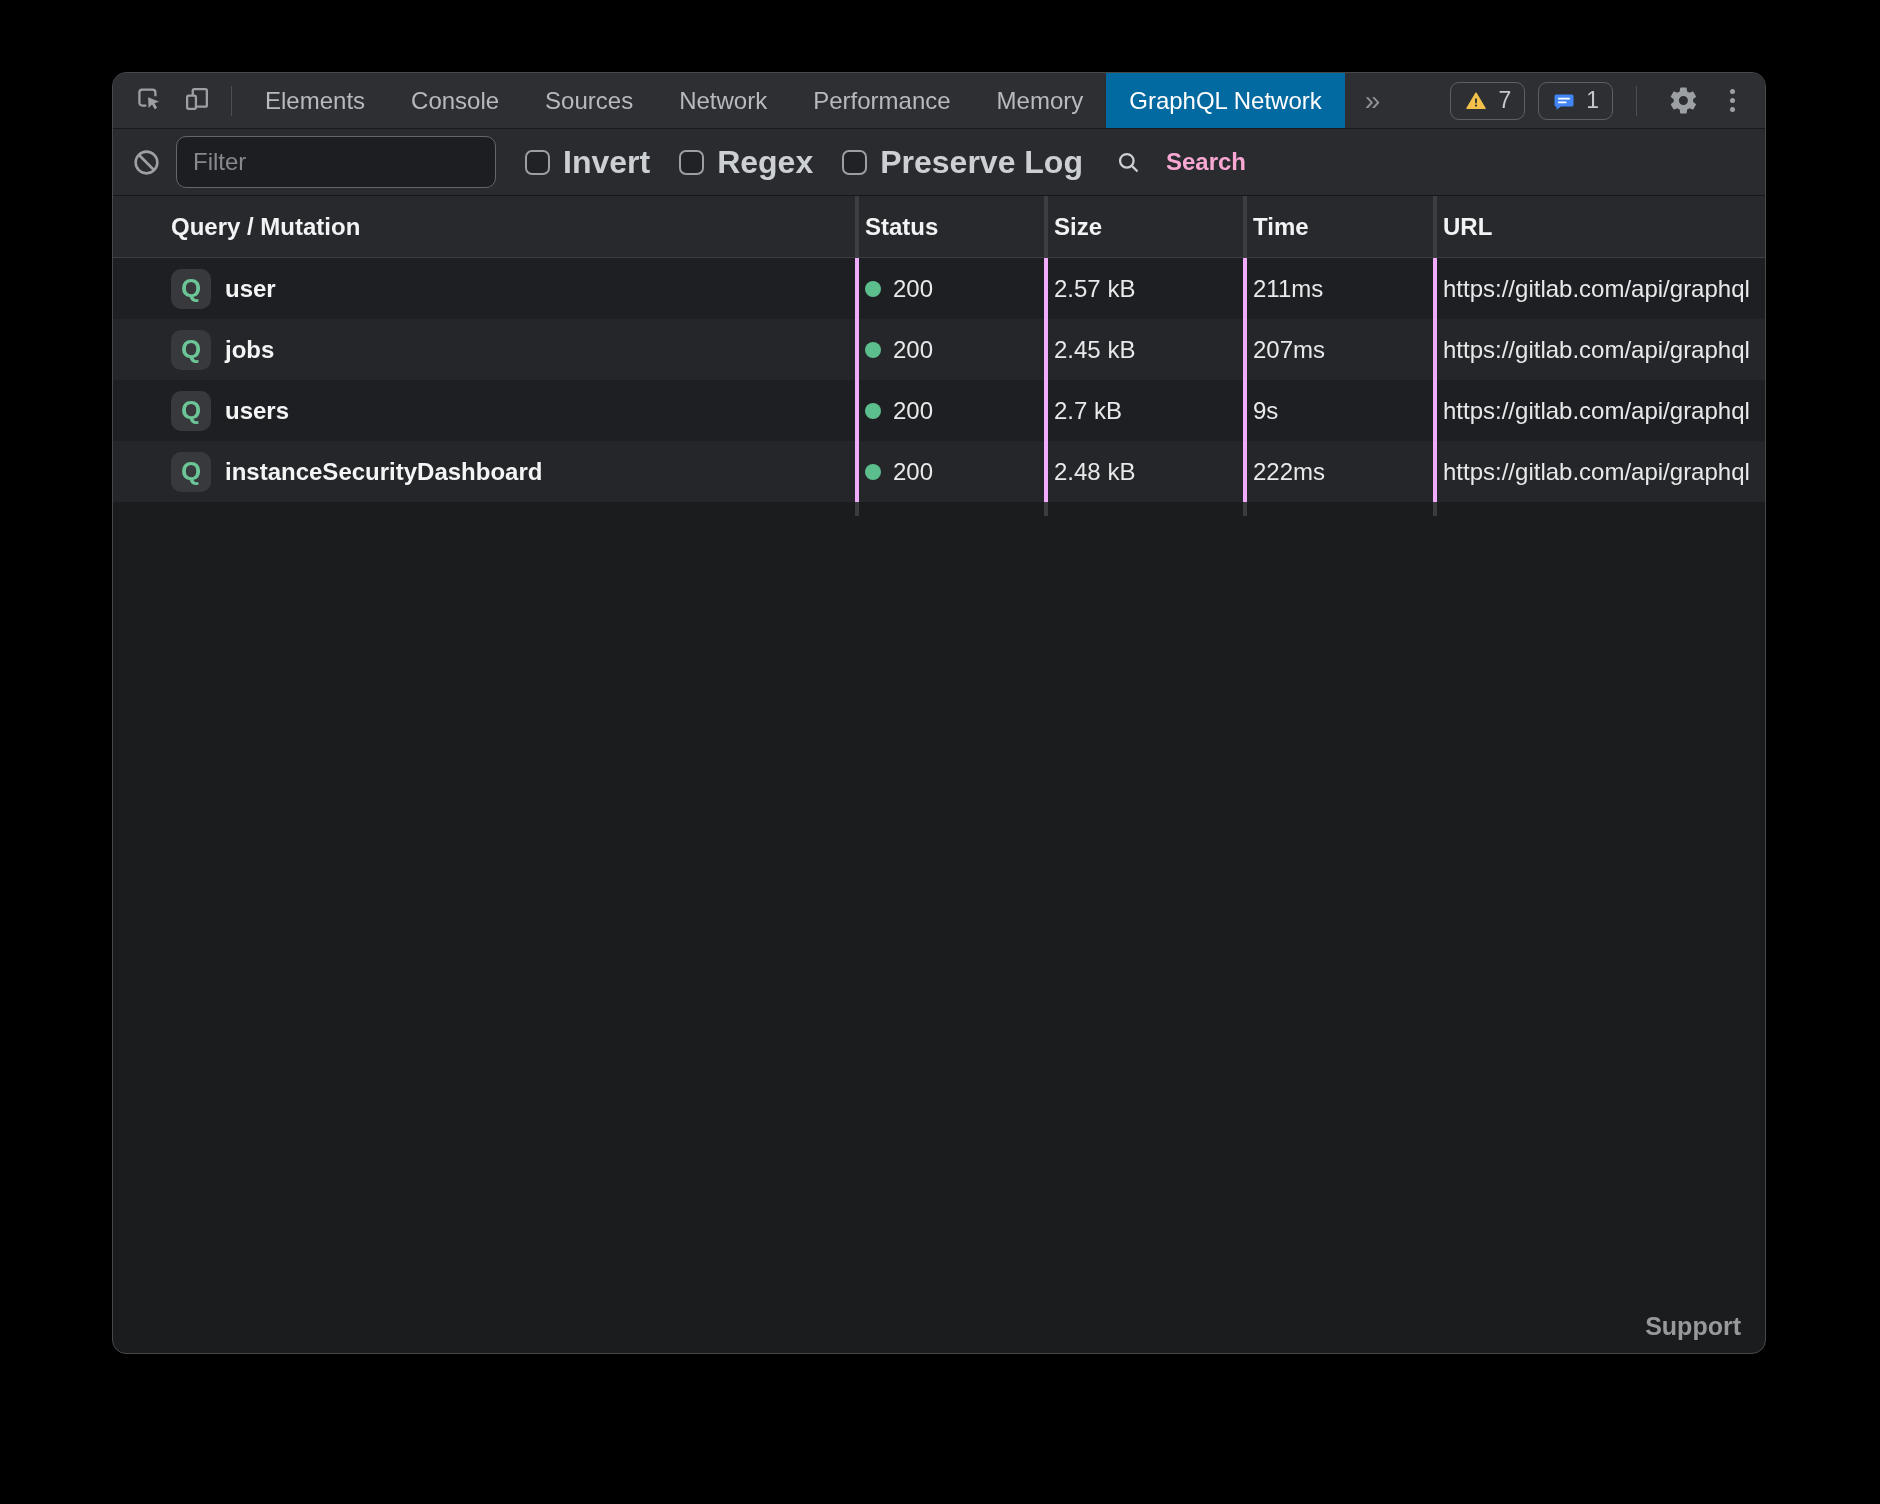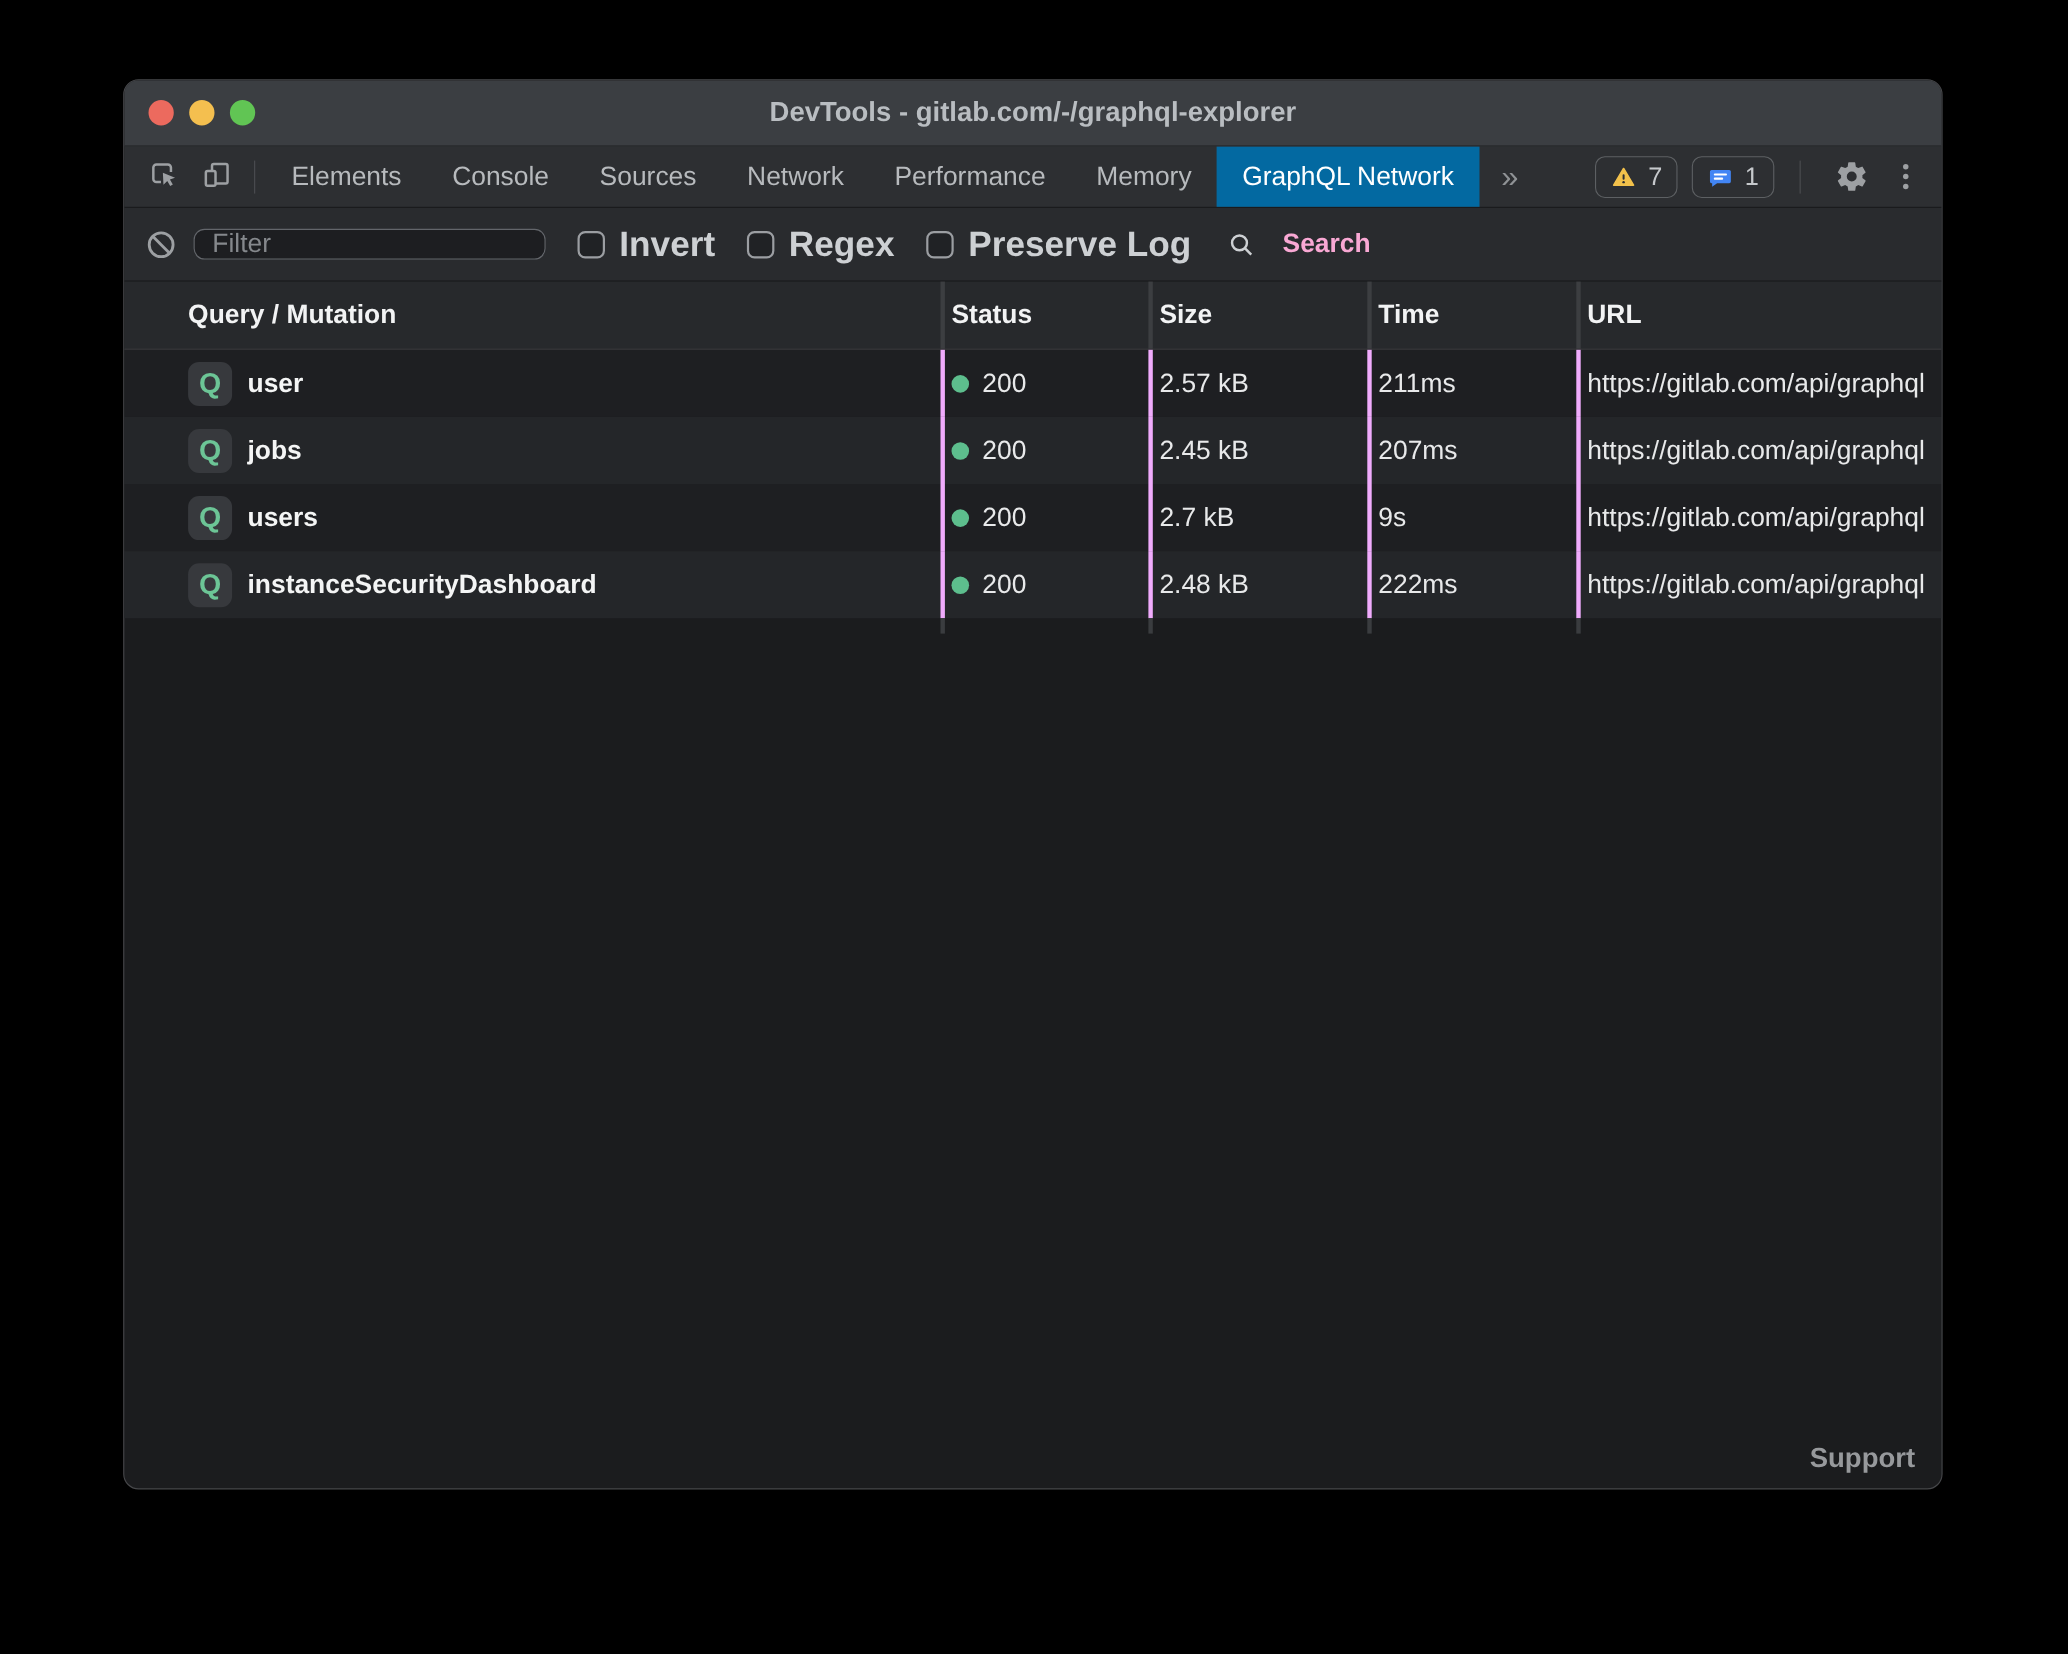--- a/index.html
+++ b/index.html
@@ -41,21 +41,21 @@
   .kebab i { width:5px; height:5px; border-radius:50%; background:#9da0a3; }
   .gear-btn { background:none; border:none; display:flex; align-items:center; padding:0 8px; cursor:pointer; }
 
   
   .filterbar {
     height:67px; background:#292b2e; display:flex; align-items:center;
     padding:0 18px; border-bottom:1px solid #161718;
   }
   .block-btn { background:none; border:none; display:flex; align-items:center; margin-right:14px; cursor:pointer; }
   .filter-input {
-    width:320px; height:28px; background:#1d1e21; border:1px solid #63666b; border-radius:10px;
+    width:320px; height:52px; background:#1d1e21; border:1px solid #63666b; border-radius:10px;
     color:#e8e9ea; font-size:24px; padding:0 16px; outline:none; font-family:inherit;
   }
   .filter-input::placeholder { color:#85888c; }
   .checkgroup { display:flex; align-items:center; gap:13px; margin-left:29px; font-size:32px; font-weight:700; color:#cdd0d3; cursor:pointer; }
   .checkbox { width:25px; height:25px; border:2px solid #9b9ea2; border-radius:7px; background:#202225; }
   .search-group { display:flex; align-items:center; gap:24px; margin-left:32px; font-size:24px; font-weight:700; color:#f9a8d4; cursor:pointer; }
 
   
   .thead { display:flex; height:62px; background:#27292c; border-bottom:1px solid #3c3e41; }
   .cell { display:flex; align-items:center; overflow:hidden; white-space:nowrap;margin-left:46px; }
@@ -83,28 +83,20 @@
 
   .support {
     position:absolute; right:24px; bottom:12px; font-size:25px; font-weight:700; color:#97999c; cursor:pointer;
   }
 </style>
 </head>
 <body>
 
 <div class="window">
 
-  <div class="titlebar">
-    <div class="traffic">
-      <span class="tl red"></span>
-      <span class="tl yellow"></span>
-      <span class="tl green"></span>
-    </div>
-    <div class="title">DevTools - gitlab.com/-/graphql-explorer</div>
-  </div>
 
   <div class="toolbar">
     <button class="icon-btn">
       <span>
         <svg width="32" height="32" viewBox="0 0 24 24" fill="none">
           <path d="M10 16.9H6.9a2.1 2.1 0 0 1-2.1-2.1V7a2.1 2.1 0 0 1 2.1-2.1h7.8A2.1 2.1 0 0 1 16.8 7v3" stroke="#9da0a3" stroke-width="1.7"></path>
           <path d="M11.3 10.6l8.3 3.4-3.5 1.1 2 3.5-1.8 1-2-3.5-2.6 2.6z" fill="#9da0a3"></path>
         </svg>
       </span>
     </button>

